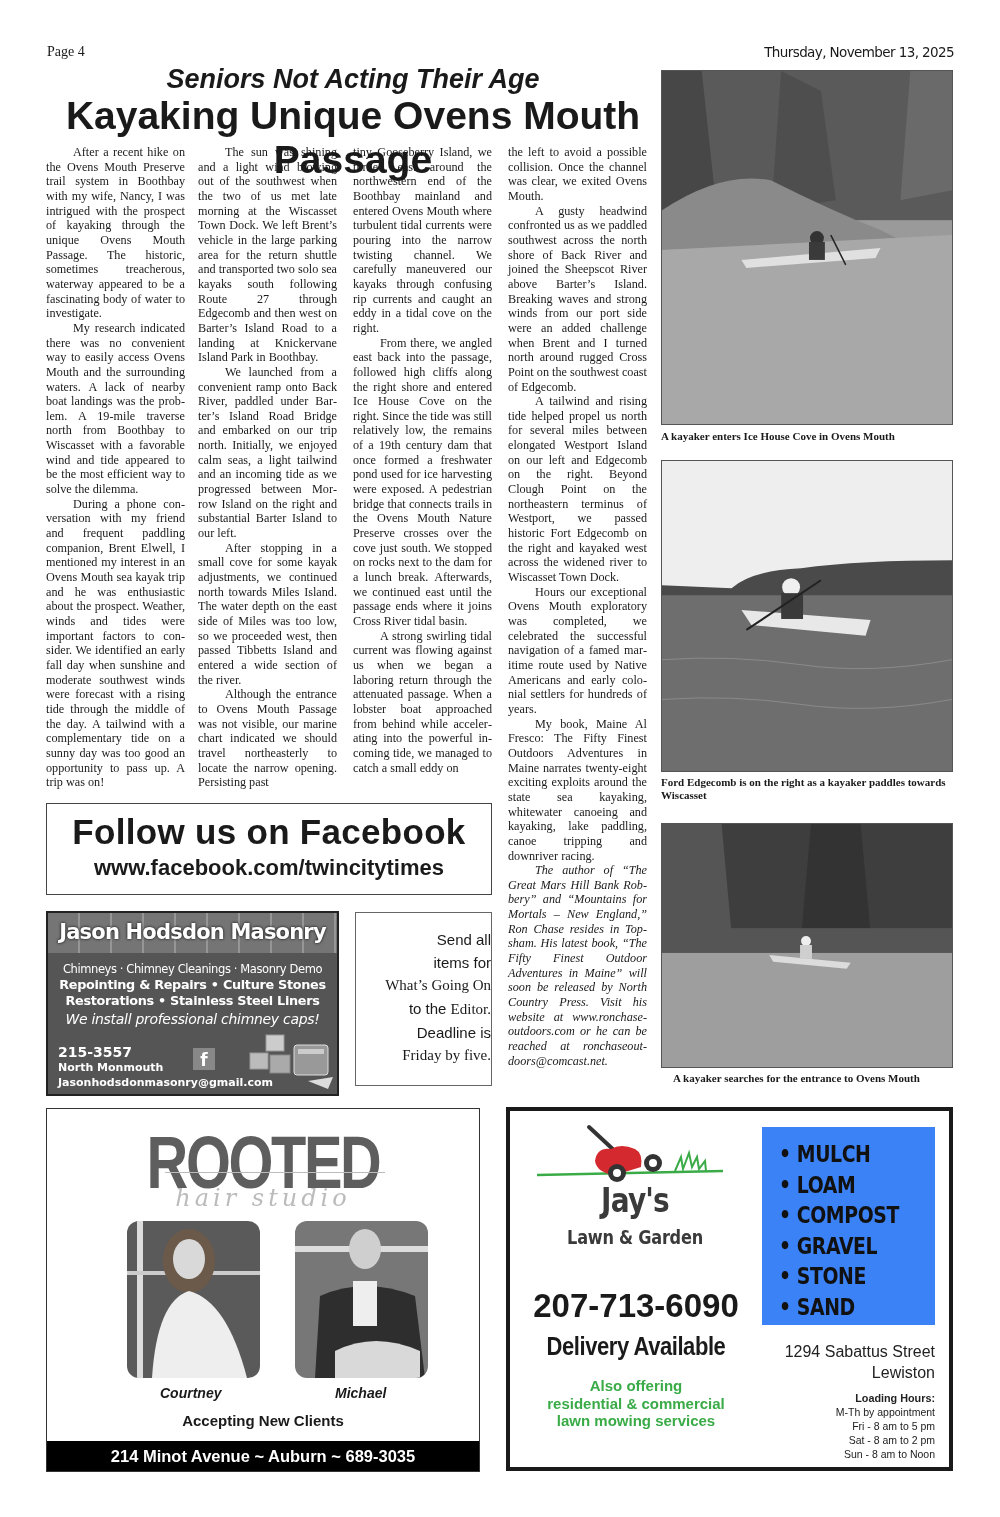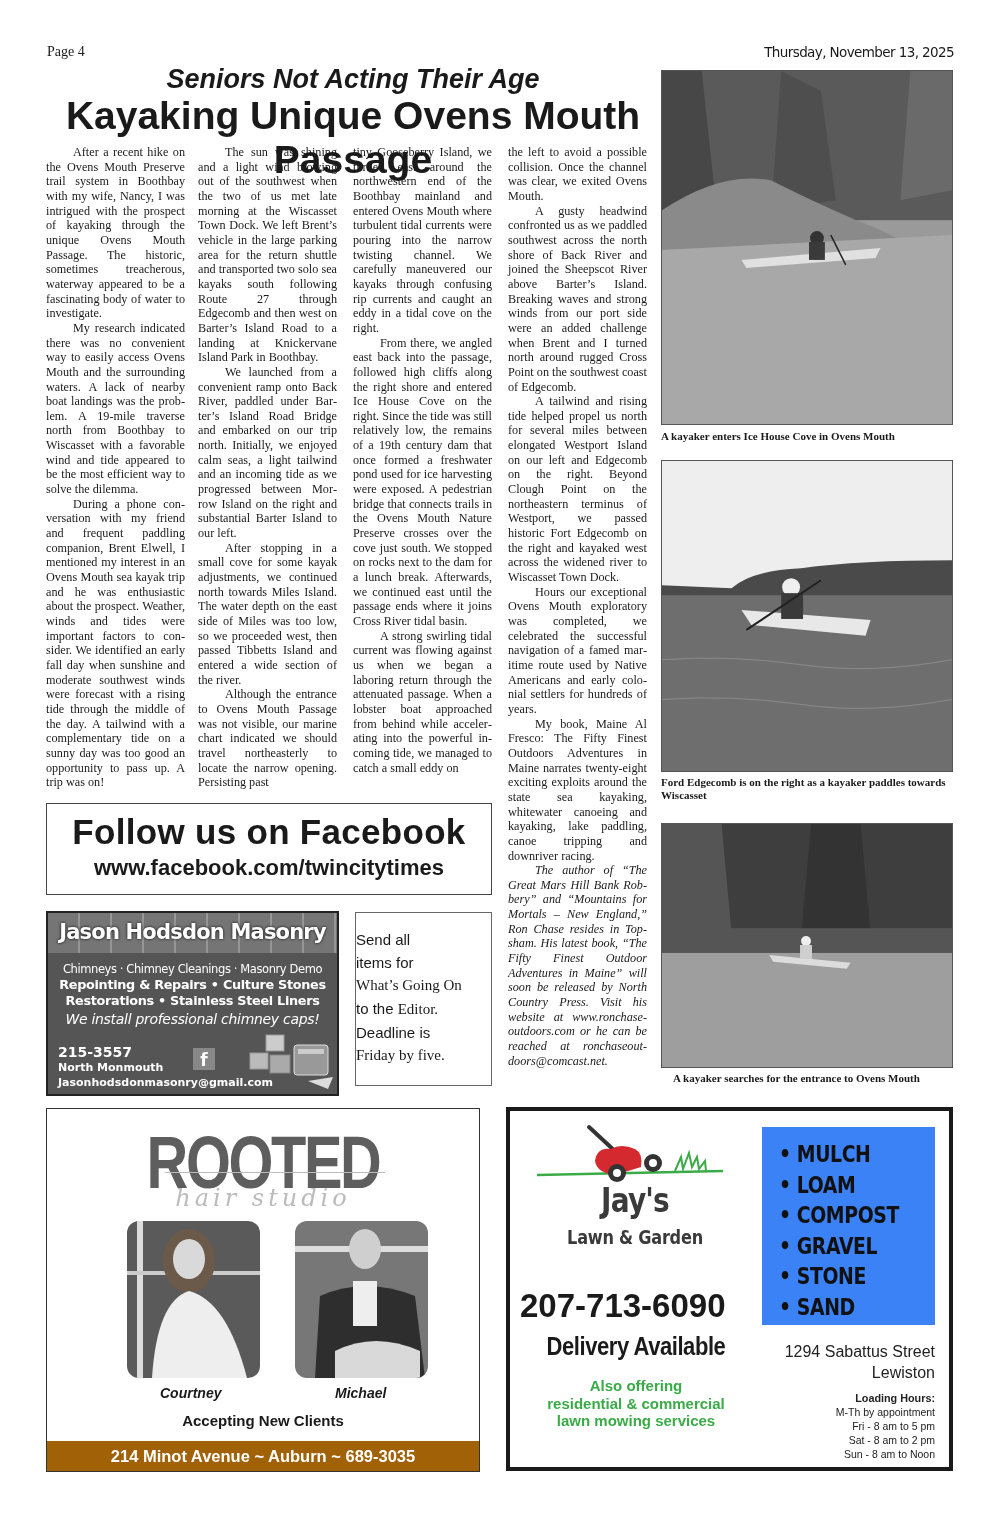--- a/index.html
+++ b/index.html
@@ -37,43 +37,43 @@
   .mason-ad .l2, .mason-ad .l3 { position: absolute; left: 0; right: 0; text-align: center; font-size: 12.8px; font-weight: bold; letter-spacing: -0.3px; }
   .mason-ad .l2 { top: 64px; }
   .mason-ad .l3 { top: 80px; }
   .mason-ad .l4 { position: absolute; left: 0; right: 0; top: 98px; text-align: center; font-size: 14px; font-style: italic; letter-spacing: -0.3px; }
   .mason-ad .phone { position: absolute; left: 10px; top: 131px; font-size: 14px; font-weight: bold; }
   .mason-ad .town { position: absolute; left: 10px; top: 148px; font-size: 11px; font-weight: bold; }
   .mason-ad .email { position: absolute; left: 10px; top: 163px; font-size: 11px; font-weight: bold; }
   .mason-ad .fb { position: absolute; left: 145px; top: 135px; width: 22px; height: 22px; background: #888; color: #fff; font-weight: bold; font-size: 17px; text-align: center; line-height: 24px; }
   .mason-ad .blocks { position: absolute; left: 200px; top: 120px; width: 90px; height: 60px; }
 
-  .editor-box { position: absolute; left: 355px; top: 912px; width: 137px; height: 174px; border: 1px solid #666; text-align: left; font-size: 15px; line-height: 23px; padding-top: 15px; }
+  .editor-box { position: absolute; left: 355px; top: 912px; width: 137px; height: 174px; border: 1px solid #666; text-align: right; font-size: 15px; line-height: 23px; padding-top: 15px; }
   .editor-box .sans { font-family: "Liberation Sans", sans-serif; }
   .editor-box .serif { font-family: "Liberation Serif", serif; }
 
   .rooted-ad { position: absolute; left: 46px; top: 1108px; width: 434px; height: 364px; border: 1.5px solid #333; font-family: "Liberation Sans", sans-serif; overflow: hidden; }
   .rooted-ad .logo { position: absolute; left: 0; right: 0; top: 14px; text-align: center; font-size: 74px; font-weight: bold; color: #5e5e5e; letter-spacing: -3px; transform: scaleX(0.78); line-height: 80px; }
   .rooted-ad .script { position: absolute; left: 0; right: 0; top: 43px; text-align: center; font-family: "DejaVu Serif", serif; font-style: italic; font-size: 24px; color: #bbb; letter-spacing: 4px; margin-top: 32px; }
   .rooted-ad .script-line { position: absolute; left: 118px; width: 220px; top: 63px; height: 1px; background: #bbb; }
   .portrait { position: absolute; top: 112px; width: 133px; height: 157px; border-radius: 12px; overflow: hidden; box-shadow: 0 0 8px 4px #fff inset; }
   .portrait svg { width: 100%; height: 100%; display: block; }
   #portrait-courtney { left: 80px; }
   #portrait-michael { left: 248px; }
   .rooted-ad .name { position: absolute; top: 276px; font-size: 14px; font-weight: bold; font-style: italic; }
   #name-courtney { left: 113px; }
   #name-michael { left: 288px; }
   .rooted-ad .accept { position: absolute; left: 0; right: 0; top: 303px; text-align: center; font-size: 15px; font-weight: bold; }
-  .rooted-ad .addr-bar { position: absolute; left: 0; right: 0; bottom: 0; height: 30px; background: #a16207; color: #fff; text-align: center; font-size: 16.5px; font-weight: bold; line-height: 31px; }
+  .rooted-ad .addr-bar { position: absolute; left: 0; right: 0; bottom: 0; height: 30px; background: #000000; color: #fff; text-align: center; font-size: 16.5px; font-weight: bold; line-height: 31px; }
 
   .jays-ad { position: absolute; left: 506px; top: 1107px; width: 447px; height: 364px; border: 4px solid #1a1a1a; font-family: "Liberation Sans", sans-serif; overflow: hidden; }
   .jays-ad .mower { position: absolute; left: 25px; top: 12px; width: 190px; height: 65px; }
   .jays-ad .jname { position: absolute; left: 30px; width: 190px; top: 70px; text-align: center; font-family: "DejaVu Sans", sans-serif; font-weight: bold; font-size: 33px; color: #3a3a3a; letter-spacing: -1px; transform: scaleX(0.85); }
   .jays-ad .jsub { position: absolute; left: 10px; width: 230px; top: 115px; text-align: center; font-family: "DejaVu Sans", sans-serif; font-weight: bold; font-size: 19px; color: #3a3a3a; transform: scaleX(0.85); letter-spacing: -0.3px; }
-  .jays-ad .phone { position: absolute; left: 10px; width: 232px; top: 176px; font-weight: bold; font-size: 33px; color: #1a1a1a; }
+  .jays-ad .phone { position: absolute; left: 10px; width: 232px; top: 176px; text-align: center; font-weight: bold; font-size: 33px; color: #1a1a1a; }
   .jays-ad .delivery { position: absolute; left: 10px; width: 232px; top: 221px; text-align: center; font-weight: bold; font-size: 25px; color: #1a1a1a; transform: scaleX(0.88); letter-spacing: -0.5px; }
   .jays-ad .also { position: absolute; left: 10px; width: 232px; top: 266px; text-align: center; font-weight: bold; font-size: 15px; line-height: 17.5px; color: #3aab47; }
   .jays-ad .products { position: absolute; left: 252px; top: 16px; width: 173px; height: 198px; background: #3b82f6; padding: 12px 0 0 17px; }
   .jays-ad .products div { font-family: "DejaVu Sans", sans-serif; font-weight: bold; font-size: 23px; line-height: 30.5px; color: #111; transform: scaleX(0.82); transform-origin: left; letter-spacing: -0.5px; white-space: nowrap; }
   .jays-ad .street { position: absolute; right: 14px; top: 230px; text-align: right; font-size: 16px; line-height: 21px; color: #222; }
   .jays-ad .hours { position: absolute; right: 14px; top: 280px; text-align: right; font-size: 10.5px; line-height: 14px; color: #222; }
   .jays-ad .hours .hh { font-weight: bold; font-size: 10.8px; }
 </style>
 </head>
 <body>

